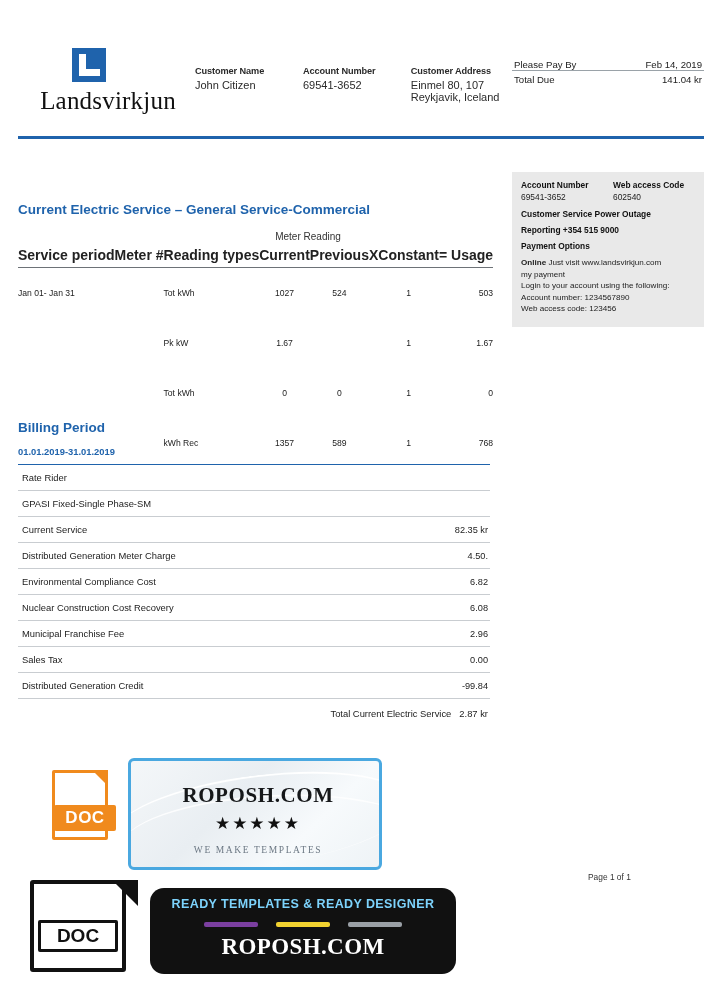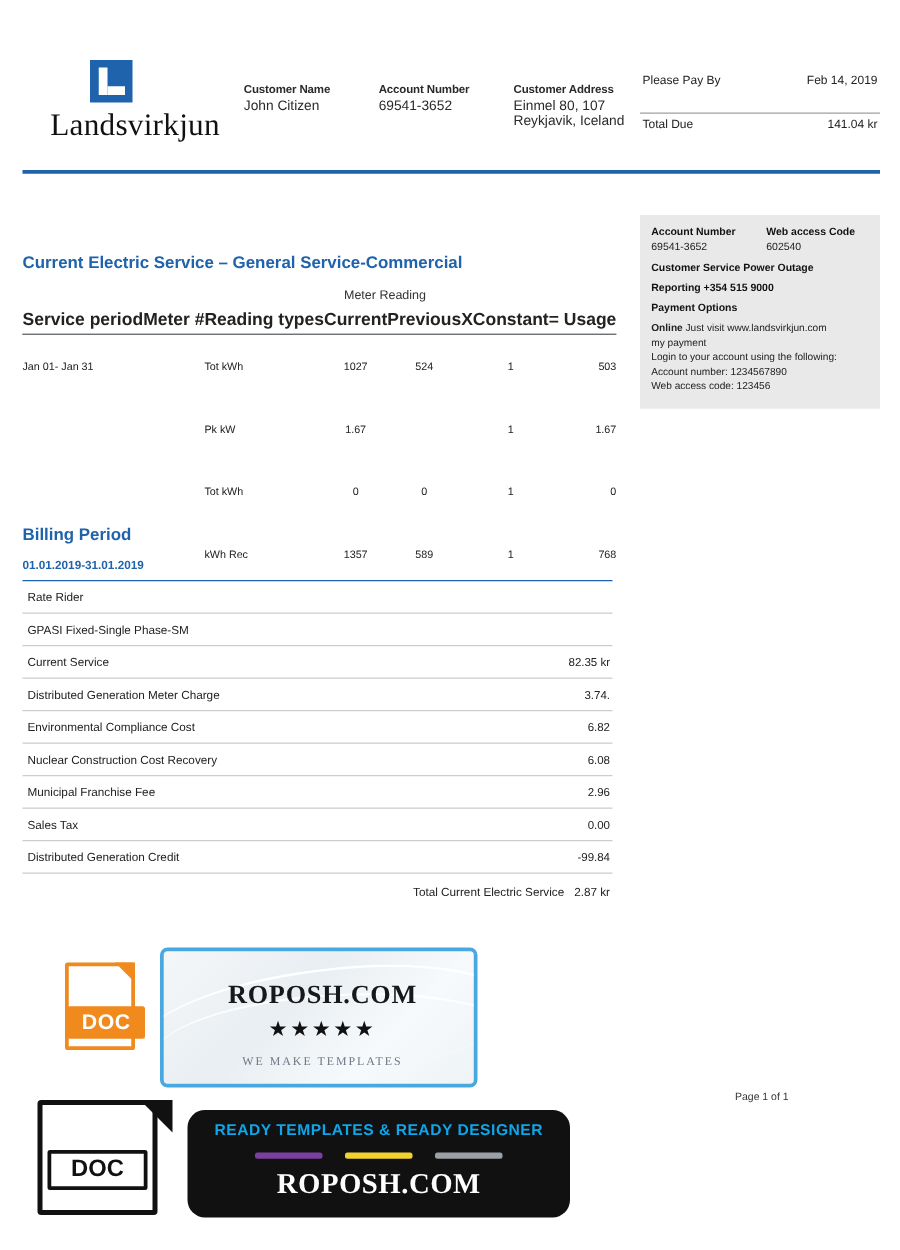--- a/index.html
+++ b/index.html
@@ -97,21 +97,21 @@
   .pay-row {
     display: flex;
     justify-content: space-between;
     font-size: 9.6px;
     color: #222;
     padding: 3px 2px;
   }
   .pay-row .lbl { font-weight: normal; }
   .pay-top {
     border-bottom: 1px solid #9aa2a8;
-    padding-bottom: 20px;
+    padding-bottom: 0;
   }
   .pay-row .val { font-weight: normal; }
 
   .header-rule {
     position: absolute;
     left: 18px; top: 136px;
     width: 686px;
     height: 2.5px;
     background: #1f63ac;
   }
@@ -381,21 +381,21 @@
     width: 306px; height: 86px;
     background: #111;
     border-radius: 14px;
     overflow: hidden;
   }
   .ready-banner .rb-title {
     position: absolute;
     left: 0; top: 9px;
     width: 306px;
     text-align: center;
-    color: #0ea5e9;
+    color: #7dd3fc;
     font-weight: bold;
     font-size: 12.5px;
     letter-spacing: 0.4px;
   }
   .rb-bars {
     position: absolute;
     left: 0; top: 34px;
     width: 306px;
     display: flex;
     justify-content: center;
@@ -562,21 +562,21 @@
     <div class="b-row">
       <span>GPASI Fixed-Single Phase-SM</span>
       <span class="amt"></span>
     </div>
     <div class="b-row">
       <span>Current Service</span>
       <span class="amt">82.35 kr</span>
     </div>
     <div class="b-row">
       <span>Distributed Generation Meter Charge</span>
-      <span class="amt">3.74.</span>
+      <span class="amt">4.50.</span>
     </div>
     <div class="b-row">
       <span>Environmental Compliance Cost</span>
       <span class="amt">6.82</span>
     </div>
     <div class="b-row">
       <span>Nuclear Construction Cost Recovery</span>
       <span class="amt">6.08</span>
     </div>
     <div class="b-row">

